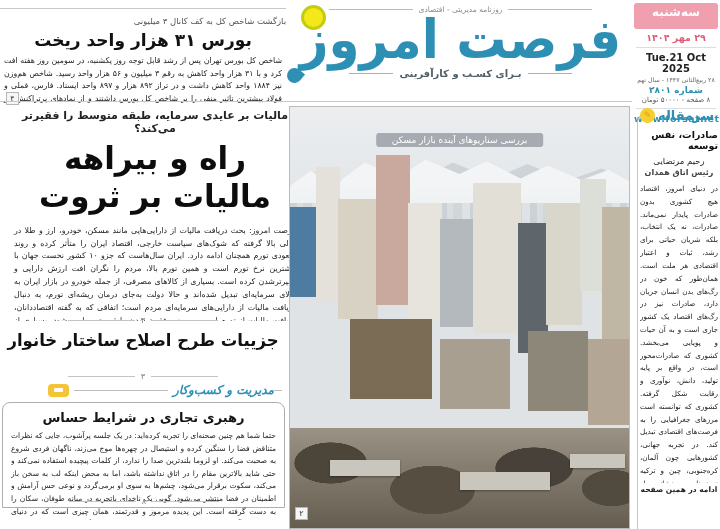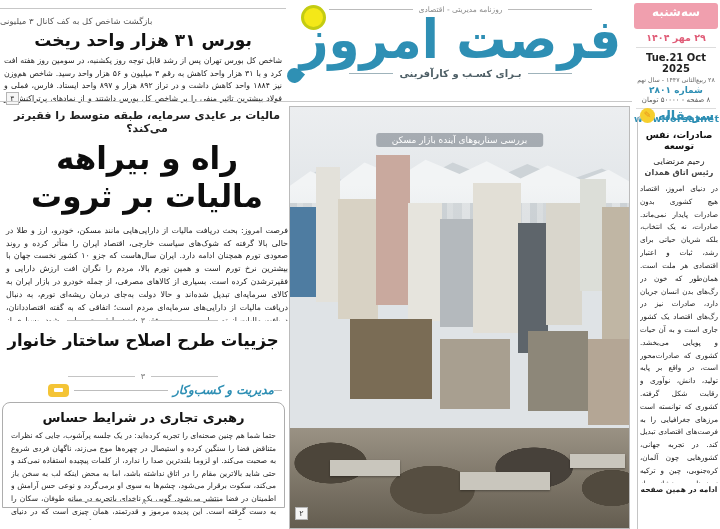--- a/index.html
+++ b/index.html
@@ -1,21 +1,21 @@
 <!DOCTYPE html>
 <html dir="rtl" lang="fa"><head>
 <meta charset="utf-8">
 <style>
   * { margin:0; padding:0; box-sizing:border-box; }
   body { background:#e9e9e9; font-family:"DejaVu Sans",sans-serif; }
   .page { position:relative; width:720px; height:529px; background:#fff; overflow:hidden; margin:0 auto; direction:rtl; }
 
   
   .bourse { position:absolute; left:0; top:8px; width:286px; border-top:1px solid #c7c7c7; padding-top:7px; }
-  .bourse .kick { font-size:8.5px; color:#555; text-align:left; }
+  .bourse .kick { font-size:8.5px; color:#555; text-align:right; }
   .bourse .hl { font-size:17px; font-weight:bold; color:#111; text-align:center; margin:4px 0 5px; }
   .bourse .body { font-size:7.8px; color:#222; text-align:justify; line-height:1.62; height:52px; overflow:hidden; padding:0 4px; }
   .pg { width:13px; height:13px; border:1px solid #b5b5b5; background:#f6f6f6; color:#333;
         font-size:8px; display:flex; align-items:center; justify-content:center; }
   .bourse .pg { position:absolute; left:6px; bottom:2px; }
   .comma { position:absolute; left:287px; top:68px; width:15px; height:15px; background:#2f90b4;
            border-radius:0 50% 50% 50%; transform:rotate(130deg); }
 
   
   .masthead { position:absolute; left:289px; top:0; width:343px; height:101px; text-align:center; }
@@ -36,21 +36,21 @@
   .dateblock hr { border:none; border-top:1px solid #ddd; margin:4px 2px; }
   .date-en { font-size:10px; font-weight:bold; color:#222; direction:ltr; }
   .hijri { font-size:6.3px; color:#666; margin-top:2px; }
   .issue { font-size:9px; font-weight:bold; color:#2e8fb4; margin-top:2px; }
   .pages { font-size:7px; color:#555; margin-top:1px; }
   .site { font-size:9.5px; font-weight:bold; color:#2e8fb4; direction:ltr; letter-spacing:.5px; }
 
   .hr-main { position:absolute; left:0; top:101px; width:632px; border-top:1px solid #c9c9c9; }
 
   
-  .tax { position:absolute; left:4px; top:109px; width:286px; text-align:center; }
+  .tax { position:absolute; left:12px; top:109px; width:286px; text-align:center; }
   .tax .kick { font-size:11px; font-weight:bold; color:#222; }
   .tax .hl { font-size:31px; font-weight:bold; color:#0d0d0d; line-height:1.22; margin-top:5px; letter-spacing:-.5px; }
   .tax .body { font-size:7.9px; color:#222; text-align:justify; line-height:1.63; height:96px;
                overflow:hidden; margin-top:9px; padding:0 2px; }
   .divider { display:flex; align-items:center; gap:6px; width:150px; margin:0 auto; color:#777; font-size:8px; }
   .divider .ln { flex:1; border-top:1px solid #c4c4c4; }
   .d1 { position:absolute; left:68px; top:316px; }
   .simin { position:absolute; left:0; top:326px; width:286px; text-align:center; }
   .simin .kick { font-size:9px; color:#444; }
   .simin .hl { font-size:16.5px; font-weight:bold; color:#111; margin-top:5px; }
@@ -101,21 +101,21 @@
   
   .edline { position:absolute; left:637px; top:122px; bottom:0; width:1px; background:#c5c5c5; }
   .edline::before { content:""; position:absolute; left:0; top:-8px; width:8px; height:8px;
                     border-left:1px solid #c5c5c5; border-top:1px solid #c5c5c5; border-top-left-radius:8px; }
   .edcol { position:absolute; left:640px; top:108px; width:78px; text-align:center; }
   .ed-head { display:flex; align-items:center; direction:ltr; margin-bottom:6px; }
   .pen { width:15px; height:15px; border-radius:50%; background:#f6cf2e; color:#e8931c; font-size:9px;
          line-height:15px; text-align:center; flex:0 0 auto; }
   .ed-head .lbl { font-size:13px; font-weight:bold; color:#2e8fb4; margin:0 3px; }
   .ed-head .tick { width:7px; border-top:1px solid #bbb; }
-  .ed-title { font-size:9.5px; font-weight:bold; color:#111; margin-top:4px; }
+  .ed-title { font-size:9.5px; font-weight:bold; color:#111; margin-top:4px;text-align:right; }
   .ed-author { font-size:8.5px; font-weight:normal; color:#222; margin-top:5px; }
   .ed-role { font-size:8px; font-weight:bold; color:#444; margin-top:2px; }
   .ed-body { font-size:7.2px; color:#222; text-align:justify; line-height:1.78; height:300px; overflow:hidden; margin-top:6px; }
   .ed-cont { font-size:7.5px; font-weight:bold; color:#222; margin-top:2px; }
 </style>
 </head>
 <body>
 
 <div class="page">
 

